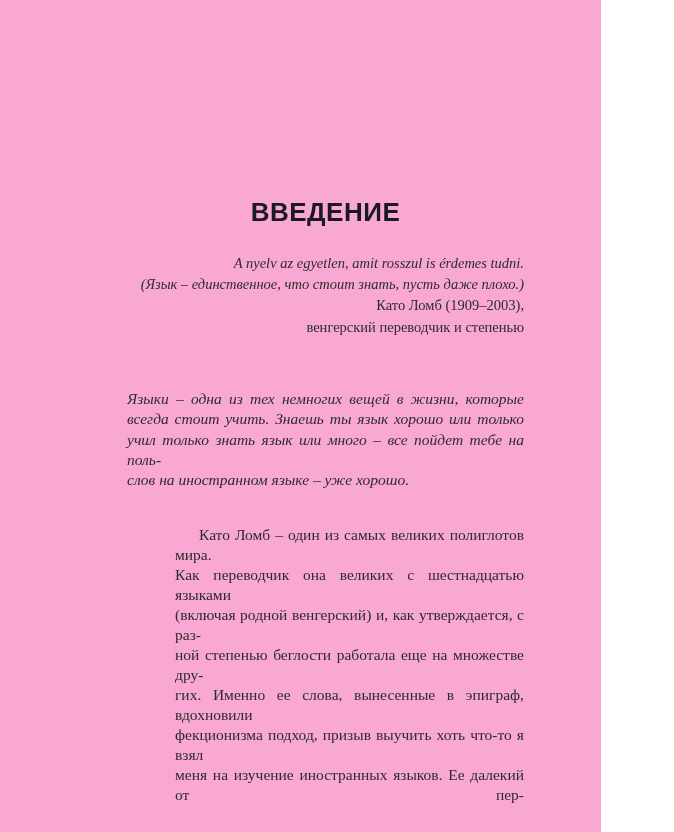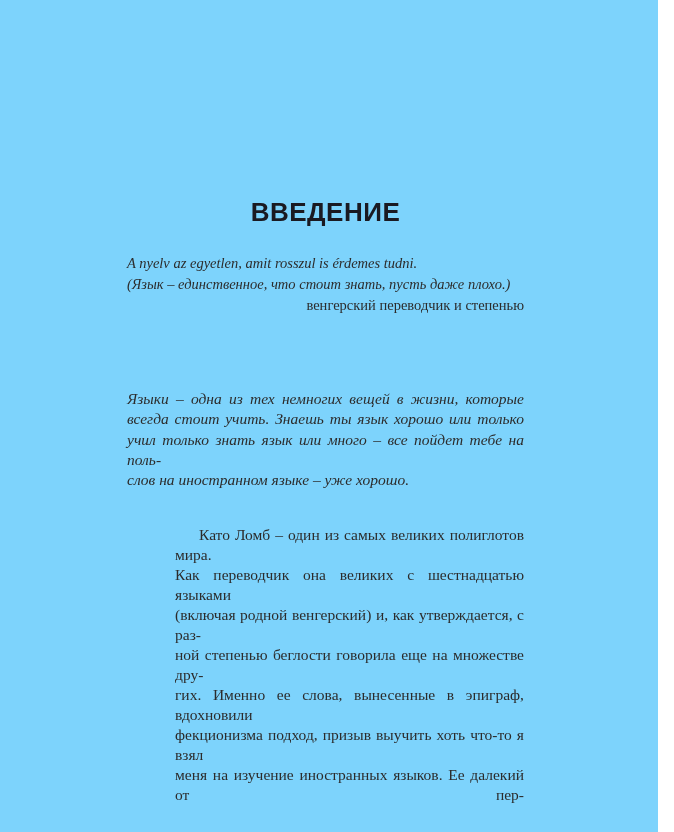--- a/index.html
+++ b/index.html
@@ -2,23 +2,23 @@
 <html><head>
 <meta charset="utf-8">
 <style>
   html, body {
     margin: 0;
     padding: 0;
     background: #ffffff;
   }
   .page {
     position: relative;
-    width: 658px;
+    width: 601px;
     height: 832px;
-    background: #7dd3fc;
+    background: #f9a8d4;
     overflow: hidden;
     font-family: "Liberation Serif", serif;
   }
   .chapter-title {
     position: absolute;
     top: 197px;
     left: 127px;
     width: 397px;
     text-align: center;
     font-family: "Liberation Sans", sans-serif;
@@ -31,21 +31,21 @@
   .epigraph-quote {
     position: absolute;
     top: 253px;
     left: 127px;
     width: 397px;
     font-style: italic;
     font-size: 14.5px;
     line-height: 21px;
     color: #2c2c2c;
   }
-  .epigraph-quote .line { text-align: left; }
+  .epigraph-quote .line { text-align: right; }
   .epigraph-attribution {
     position: absolute;
     top: 294px;
     left: 127px;
     width: 397px;
     font-size: 14.5px;
     line-height: 22px;
     color: #2c2c2c;
   }
   .epigraph-attribution .line { text-align: right; }
@@ -89,32 +89,33 @@
 
 <div class="page">
   <div class="chapter-title">ВВЕДЕНИЕ</div>
 
   <div class="epigraph-quote">
       <div class="line">A nyelv az egyetlen, amit rosszul is érdemes tudni.</div>
       <div class="line">(Язык – единственное, что стоит знать, пусть даже плохо.)</div>
     </div>
 
   <div class="epigraph-attribution">
+      <div class="line">Като Ломб (1909–2003),</div>
       <div class="line">венгерский переводчик и степенью</div>
     </div>
 
   <div class="lead-paragraph">
       <div class="line">Языки – одна из тех немногих вещей в жизни, которые</div>
       <div class="line">всегда стоит учить. Знаешь ты язык хорошо или только</div>
       <div class="line">учил только знать язык или много – все пойдет тебе на поль-</div>
       <div class="line">слов на иностранном языке – уже хорошо.</div>
     </div>
 
   <div class="body-paragraph">
       <div class="line">Като Ломб – один из самых великих полиглотов мира.</div>
       <div class="line">Как переводчик она великих с шестнадцатью языками</div>
       <div class="line">(включая родной венгерский) и, как утверждается, с раз-</div>
-      <div class="line">ной степенью беглости говорила еще на множестве дру-</div>
+      <div class="line">ной степенью беглости работала еще на множестве дру-</div>
       <div class="line">гих. Именно ее слова, вынесенные в эпиграф, вдохновили</div>
       <div class="line">фекционизма подход, призыв выучить хоть что-то я взял</div>
       <div class="line">меня на изучение иностранных языков. Ее далекий от пер-</div>
     </div>
 </div>
 
 </body></html>

